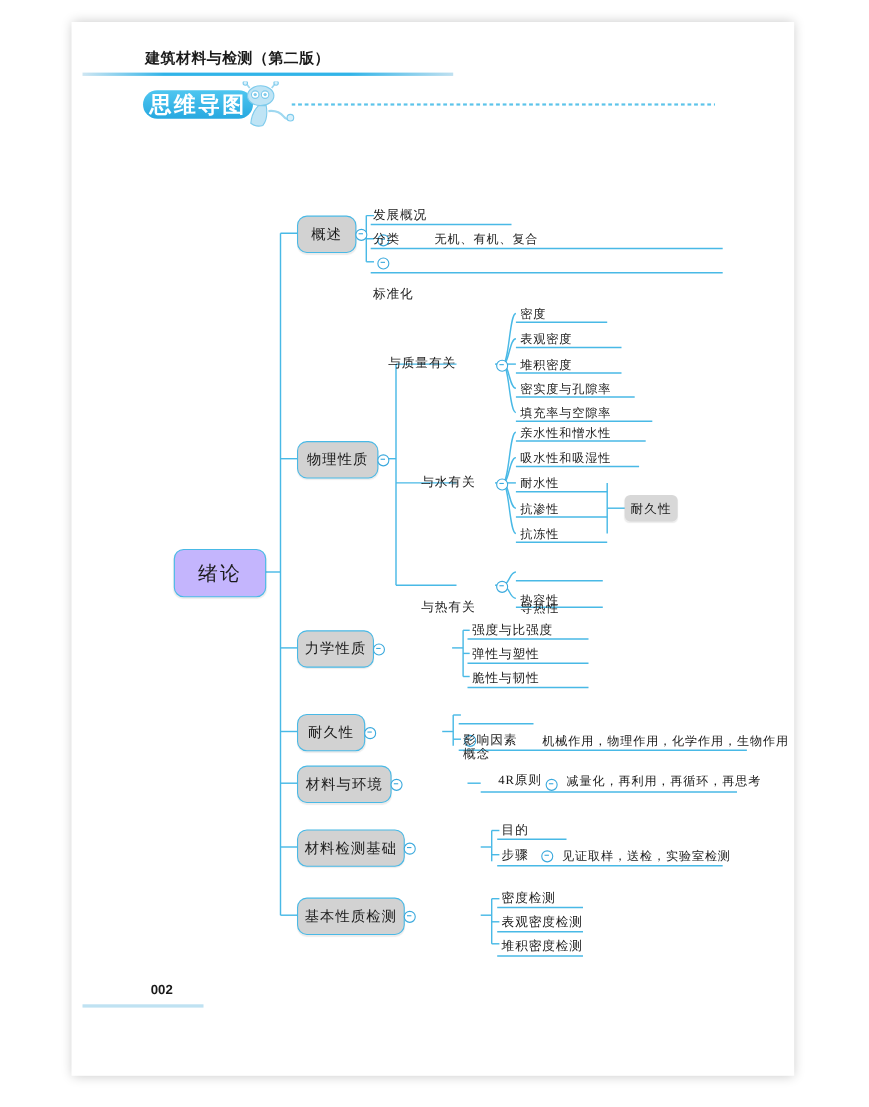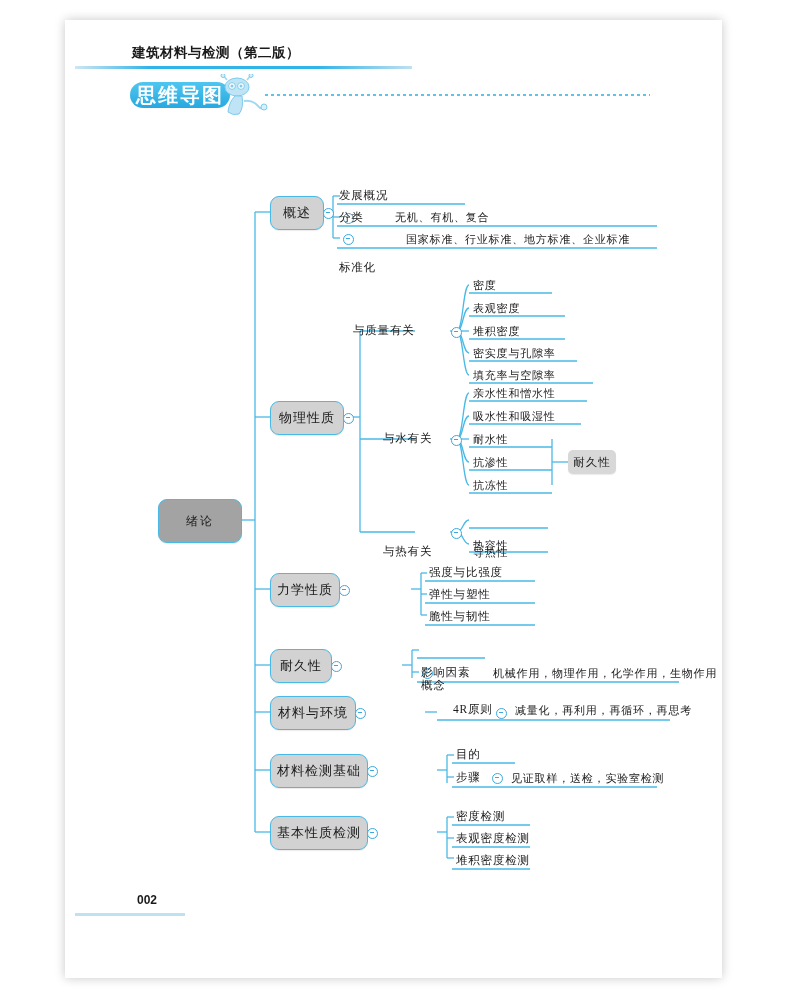--- a/index.html
+++ b/index.html
@@ -28,21 +28,21 @@
             font-family:"Liberation Sans","DejaVu Sans",sans-serif;}
   #foot-rule{left:10px;top:893px;width:110px;height:2.5px;background:#bfe2f2;}
 
   
   #map{left:0;top:0;width:657px;height:958px;}
 
   
   .node{position:absolute;background:#d2d2d2;border:1.6px solid #49b9e6;border-radius:9px;
         display:flex;align-items:center;justify-content:center;color:#1a1a1a;
         box-shadow:0 1px 1px rgba(0,0,0,.08);}
-  .node.root{background:#a3a3a3;font-size:12px;letter-spacing:2px;}
+  .node.root{background:#c4b5fd;font-size:18px;letter-spacing:2px;}
   .node.main{font-size:13px;letter-spacing:1px;}
   .node.plain{background:#d8d8d8;border:none;border-radius:5px;font-size:11.5px;letter-spacing:1px;}
 
   
   .lbl{position:absolute;color:#1b1b1b;white-space:nowrap;}
   .l2{font-size:11.5px;letter-spacing:.8px;}
   .l3{font-size:11px;letter-spacing:.8px;}
 
   
   .tgl{position:absolute;width:9px;height:9px;border:1.2px solid #3aa9dd;border-radius:50%;
@@ -235,21 +235,20 @@
   <div class="tgl" style="left:290px;top:688px;"></div>
   <div class="tgl" style="left:431px;top:688px;"></div>
   <div class="tgl" style="left:302px;top:746px;"></div>
   <div class="tgl" style="left:427px;top:753px;"></div>
   <div class="tgl" style="left:302px;top:808px;"></div>
 
   <div class="lbl l2" style="left:274px;top:168px;">发展概况</div>
   <div class="lbl l2" style="left:274px;top:190px;">分类</div>
   <div class="lbl l3" style="left:330px;top:190px;">无机、有机、复合</div>
   <div class="lbl l2" style="left:274px;top:212px;margin-top:28px;">标准化</div>
-  <div class="lbl l3" style="left:341px;top:212px;">国家标准、行业标准、地方标准、企业标准</div>
 
   <div class="lbl l2" style="left:288px;top:303px;">与质量有关</div>
   <div class="lbl l3" style="left:408px;top:258px;">密度</div>
   <div class="lbl l3" style="left:408px;top:281px;">表观密度</div>
   <div class="lbl l3" style="left:408px;top:304px;">堆积密度</div>
   <div class="lbl l3" style="left:408px;top:326px;">密实度与孔隙率</div>
   <div class="lbl l3" style="left:408px;top:348px;">填充率与空隙率</div>
 
   <div class="lbl l2" style="left:318px;top:411px;">与水有关</div>
   <div class="lbl l3" style="left:408px;top:366px;">亲水性和憎水性</div>

